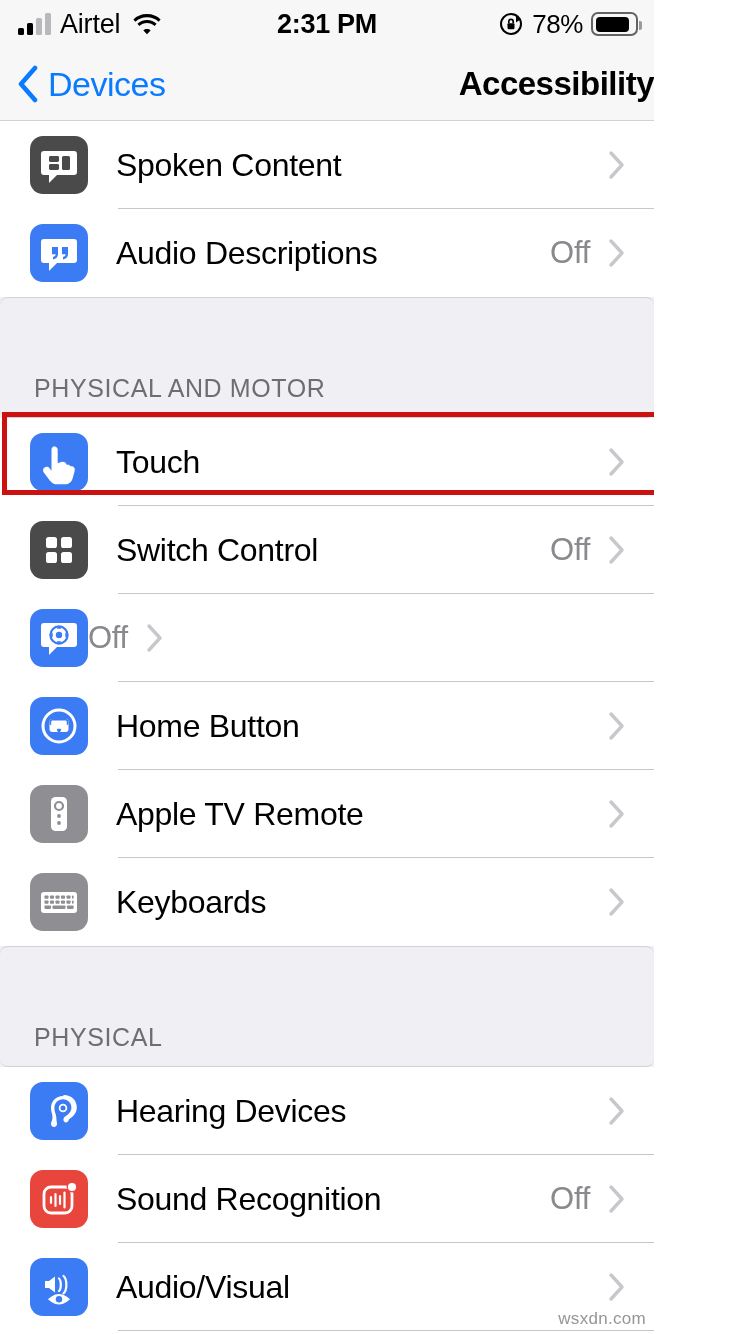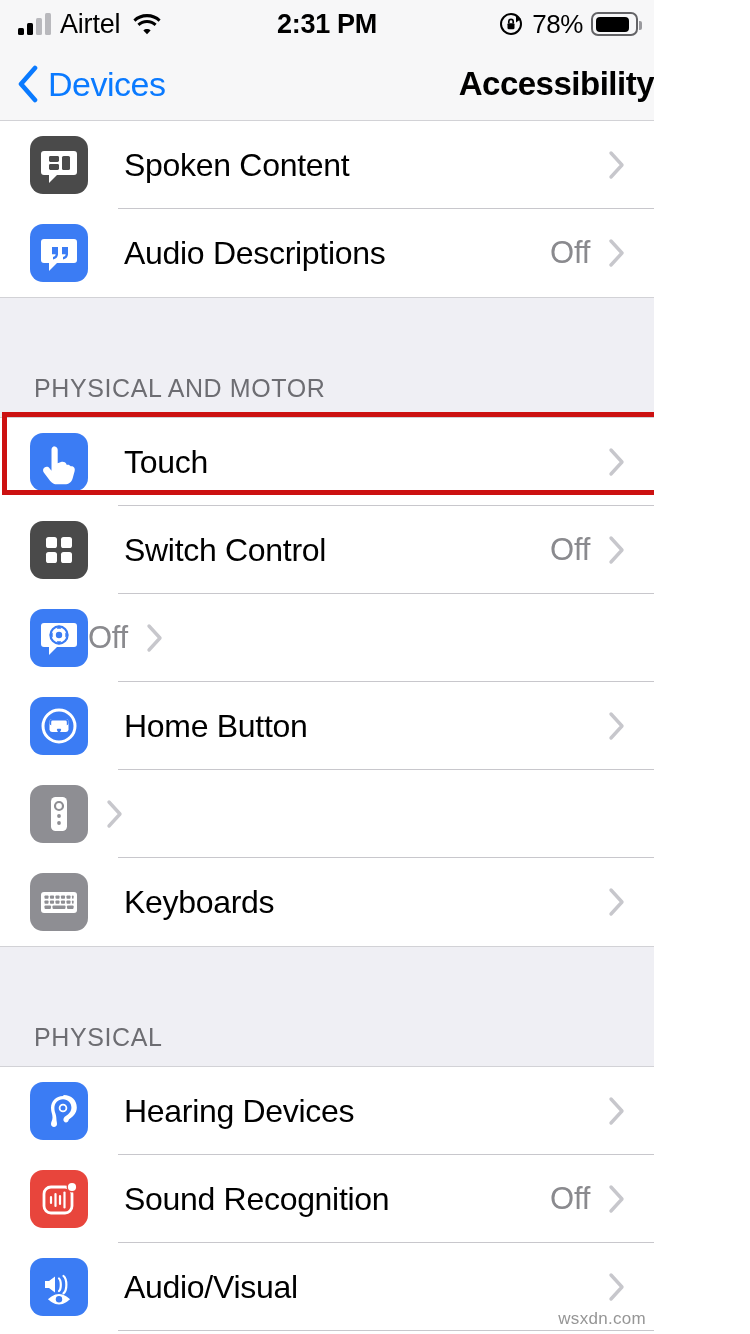--- a/index.html
+++ b/index.html
@@ -153,20 +153,21 @@
     background: #efeff4;
     height: calc(1334px - 48px - 73px);
     overflow: hidden;
   }
   .group {
     background: #ffffff;
   }
   .section-gap {
     background: #efeff4;
     position: relative;
+    border-radius: 8px;
   }
   .section-gap.top-rule { border-top: 1px solid #d2d2d6; }
   .section-gap.bot-rule { border-bottom: 1px solid #d2d2d6; }
   .section-header {
     position: absolute;
     left: 34px;
     bottom: 14px;
     font-size: 25px;
     color: #6d6d72;
     letter-spacing: 0.6px;
@@ -195,21 +196,21 @@
     height: 58px;
     margin-left: 30px;
     border-radius: 13px;
     flex: 0 0 auto;
     display: flex;
     align-items: center;
     justify-content: center;
     overflow: hidden;
   }
   .row-label {
-    margin-left: 36px;
+    margin-left: 28px;
     font-size: 32px;
     color: #000;
     letter-spacing: -0.3px;
     flex: 1 1 auto;
     white-space: nowrap;
   }
   .row-value {
     font-size: 31px;
     color: #8a8a8e;
     letter-spacing: -0.3px;
@@ -419,20 +420,21 @@
 
       <div class="row">
         <span class="row-icon" style="background:#8e8e93;">
           <svg viewBox="0 0 58 58" width="58" height="58">
             <rect x="21" y="12" width="16" height="34" rx="4.6" fill="#ffffff"></rect>
             <circle cx="29" cy="21" r="4" fill="none" stroke="#8e8e93" stroke-width="2.2"></circle>
             <circle cx="29" cy="31" r="1.9" fill="#8e8e93"></circle>
             <circle cx="29" cy="38" r="1.9" fill="#8e8e93"></circle>
           </svg>
         </span>
+        <span class="row-label">Apple TV Remote</span>
         <span class="row-value"></span>
         <span class="row-chev">
           <svg viewBox="0 0 18 30" width="18" height="30">
             <path d="M3 3 L14 15 L3 27" fill="none" stroke="#c7c7cc" stroke-width="3.4" stroke-linecap="round" stroke-linejoin="round"></path>
           </svg>
         </span>
         <span class="sep"></span>
       </div>
 
       <div class="row last">

